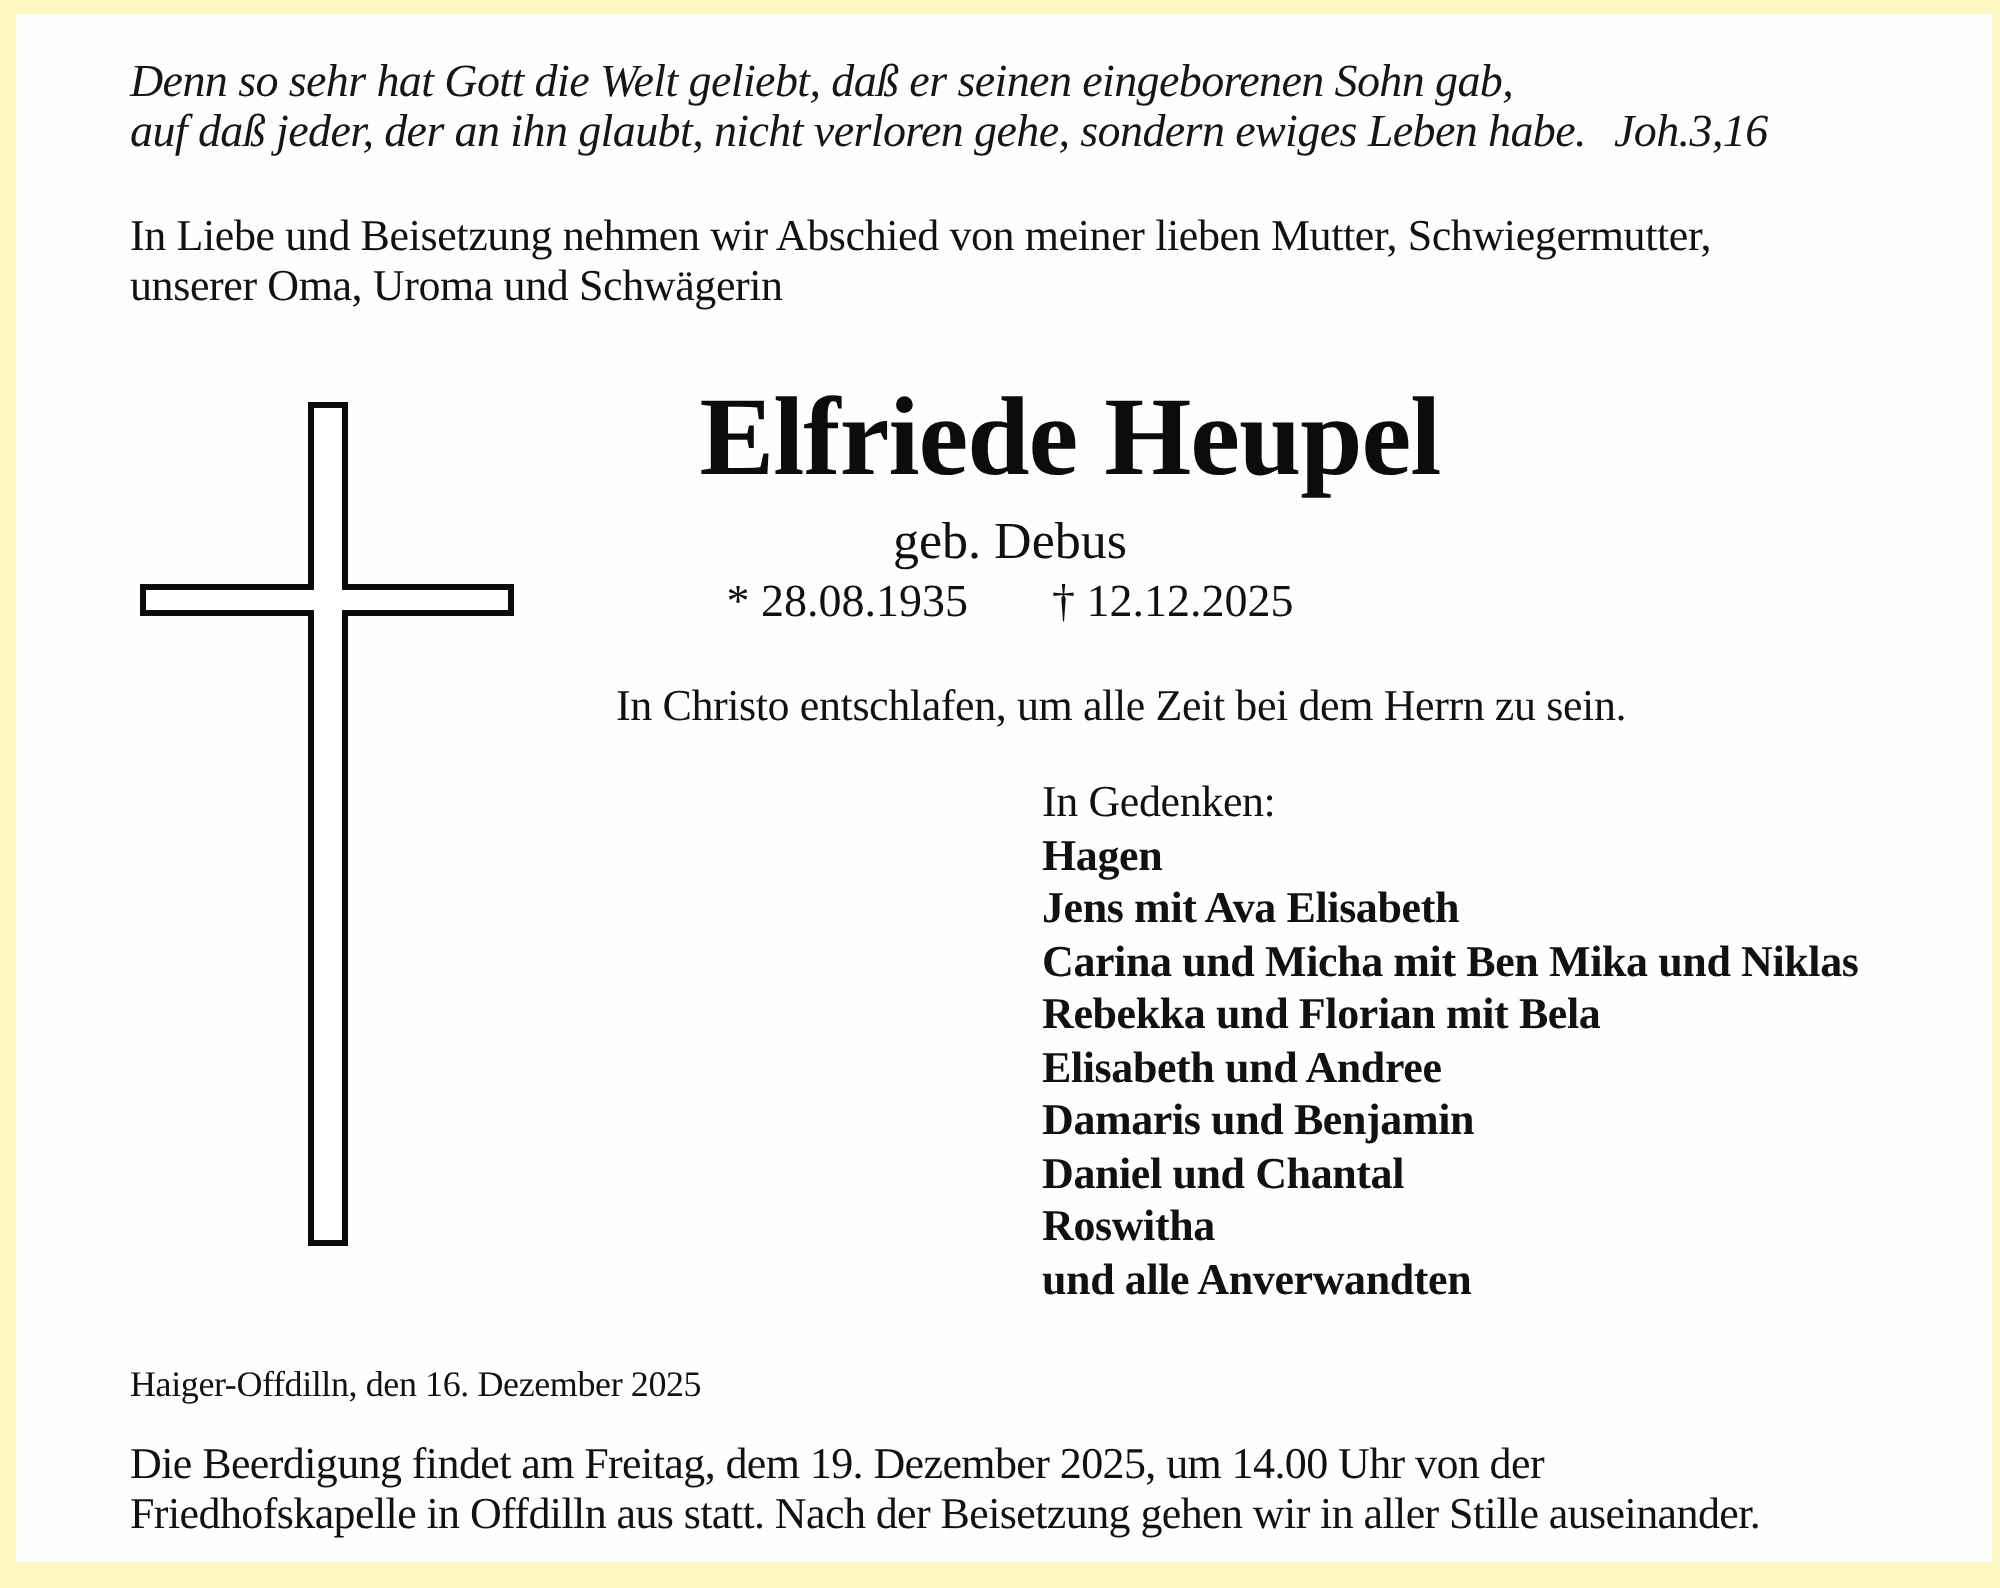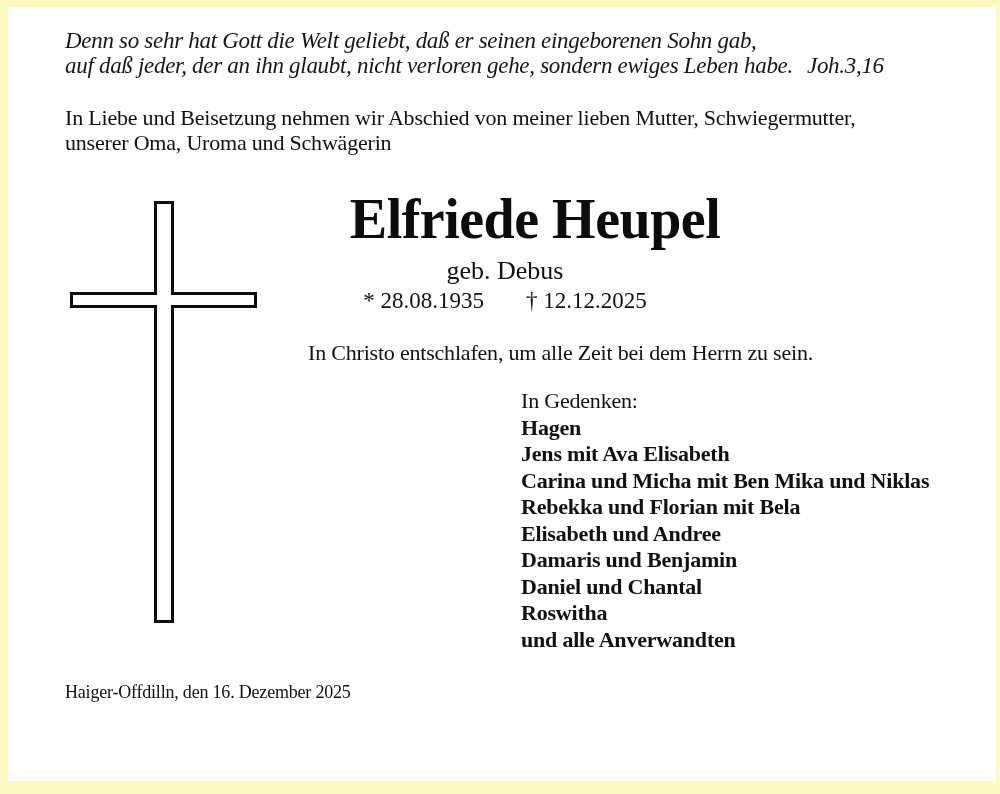--- a/index.html
+++ b/index.html
@@ -118,15 +118,19 @@
       <div class="m-name">Rebekka und Florian mit Bela</div>
       <div class="m-name">Elisabeth und Andree</div>
       <div class="m-name">Damaris und Benjamin</div>
       <div class="m-name">Daniel und Chantal</div>
       <div class="m-name">Roswitha</div>
       <div class="m-name">und alle Anverwandten</div>
     </div>
 
     <div class="abs dateline">Haiger-Offdilln, den 16. Dezember 2025</div>
 
+    <div class="abs funeral">
+      <div>Die Beerdigung findet am Freitag, dem 19. Dezember 2025, um 14.00 Uhr von der</div>
+      <div>Friedhofskapelle in Offdilln aus statt. Nach der Beisetzung gehen wir in aller Stille auseinander.</div>
+    </div>
 
   </div>
 </div>
 
 </body></html>

